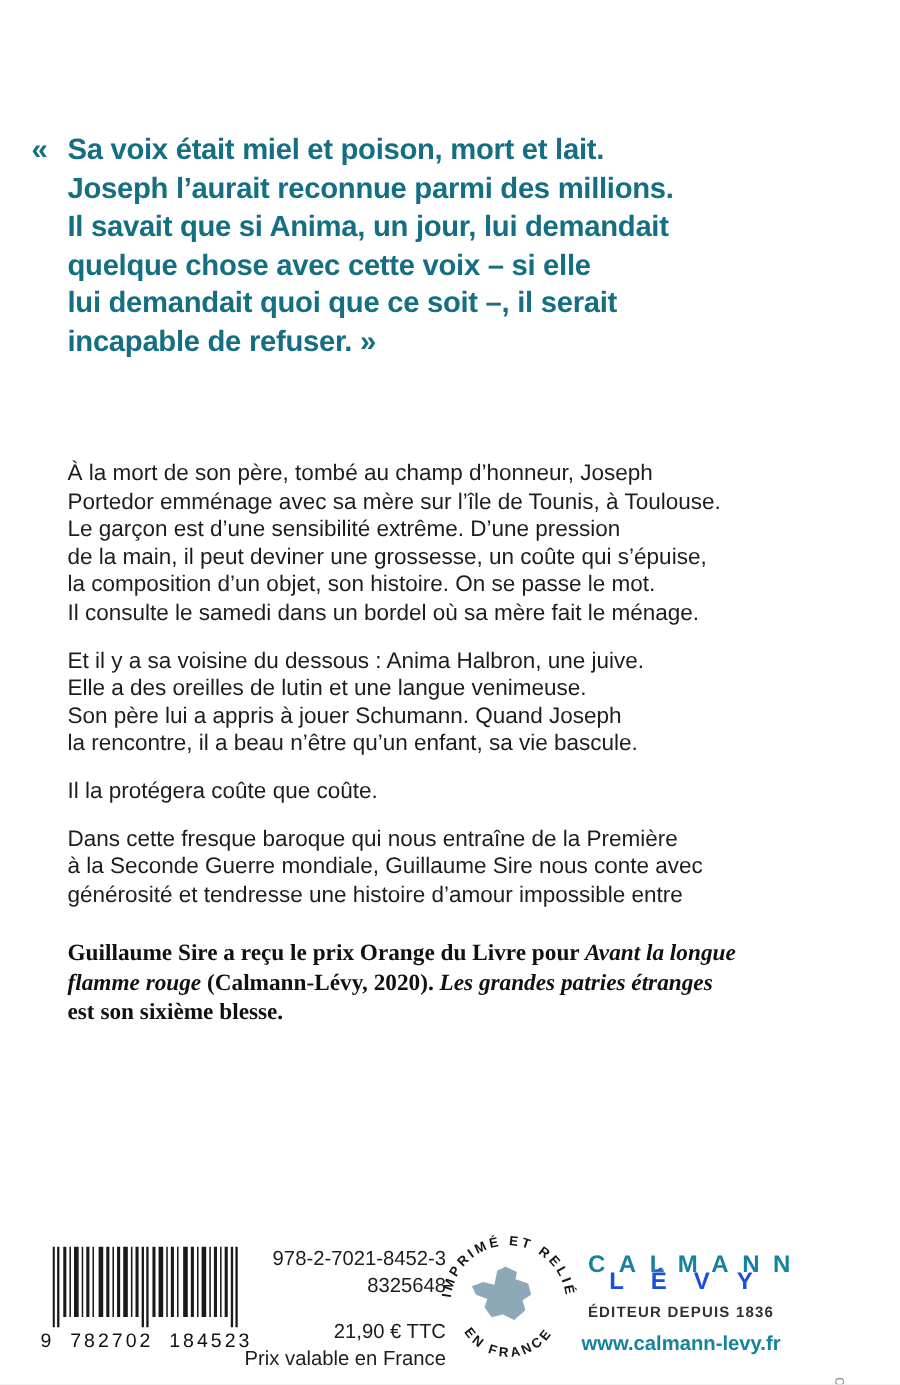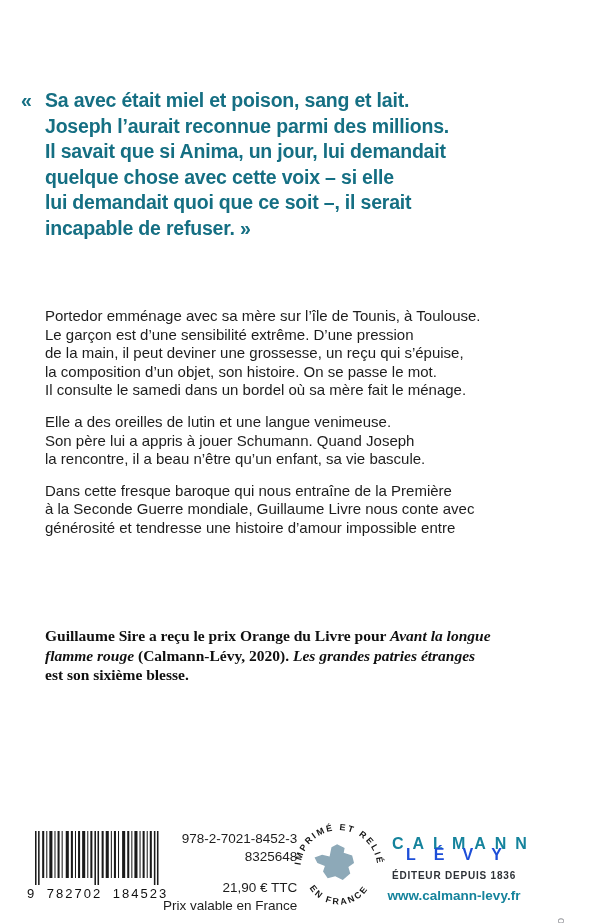--- a/index.html
+++ b/index.html
@@ -75,45 +75,50 @@
   }
 </style>
 </head>
 <body>
 
 <div class="page">
 
   <div class="quote">
     <span class="qmark">«</span>
     <div class="qlines">
-        <div>Sa avec était miel et poison, sang et lait.</div>
+        <div>Sa voix était miel et poison, mort et lait.</div>
         <div>Joseph l’aurait reconnue parmi des millions.</div>
         <div>Il savait que si Anima, un jour, lui demandait</div>
         <div>quelque chose avec cette voix – si elle</div>
         <div>lui demandait quoi que ce soit –, il serait</div>
         <div>incapable de refuser. »</div>
       </div>
   </div>
 
   <div class="synopsis">
     <div class="para">
+        <div>À la mort de son père, tombé au champ d’honneur, Joseph</div>
         <div>Portedor emménage avec sa mère sur l’île de Tounis, à Toulouse.</div>
         <div>Le garçon est d’une sensibilité extrême. D’une pression</div>
-        <div>de la main, il peut deviner une grossesse, un reçu qui s’épuise,</div>
+        <div>de la main, il peut deviner une grossesse, un coûte qui s’épuise,</div>
         <div>la composition d’un objet, son histoire. On se passe le mot.</div>
         <div>Il consulte le samedi dans un bordel où sa mère fait le ménage.</div>
       </div>
     <div class="para">
+        <div>Et il y a sa voisine du dessous : Anima Halbron, une juive.</div>
         <div>Elle a des oreilles de lutin et une langue venimeuse.</div>
         <div>Son père lui a appris à jouer Schumann. Quand Joseph</div>
         <div>la rencontre, il a beau n’être qu’un enfant, sa vie bascule.</div>
       </div>
     <div class="para">
+        <div>Il la protégera coûte que coûte.</div>
+      </div>
+    <div class="para">
         <div>Dans cette fresque baroque qui nous entraîne de la Première</div>
-        <div>à la Seconde Guerre mondiale, Guillaume Livre nous conte avec</div>
+        <div>à la Seconde Guerre mondiale, Guillaume Sire nous conte avec</div>
         <div>générosité et tendresse une histoire d’amour impossible entre</div>
       </div>
   </div>
 
   <div class="author">
       <div><span>Guillaume Sire a reçu le prix Orange du Livre pour </span><i>Avant la longue</i></div>
       <div><i>flamme rouge</i><span> (Calmann-Lévy, 2020). </span><i>Les grandes patries étranges</i></div>
       <div><span>est son sixième blesse.</span></div>
     </div>
 

